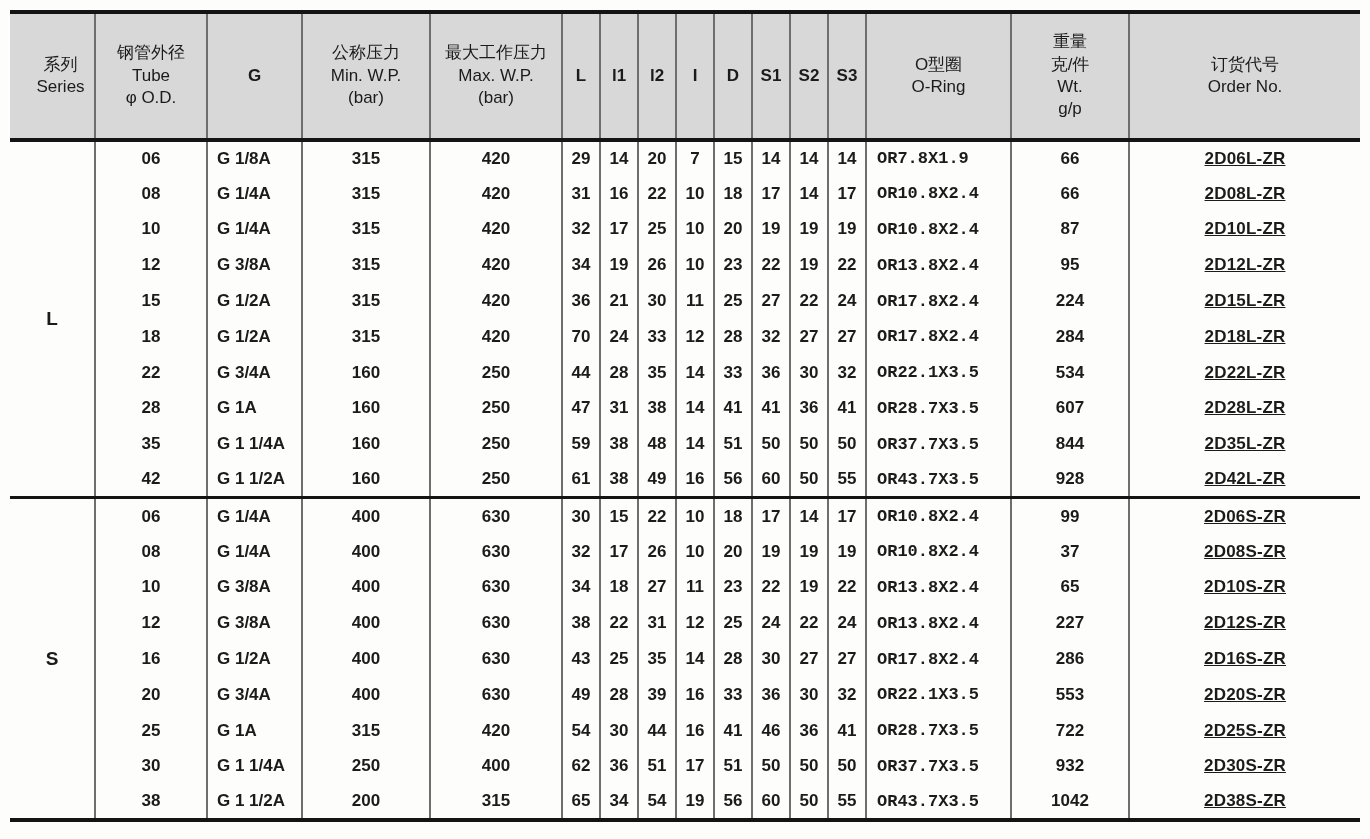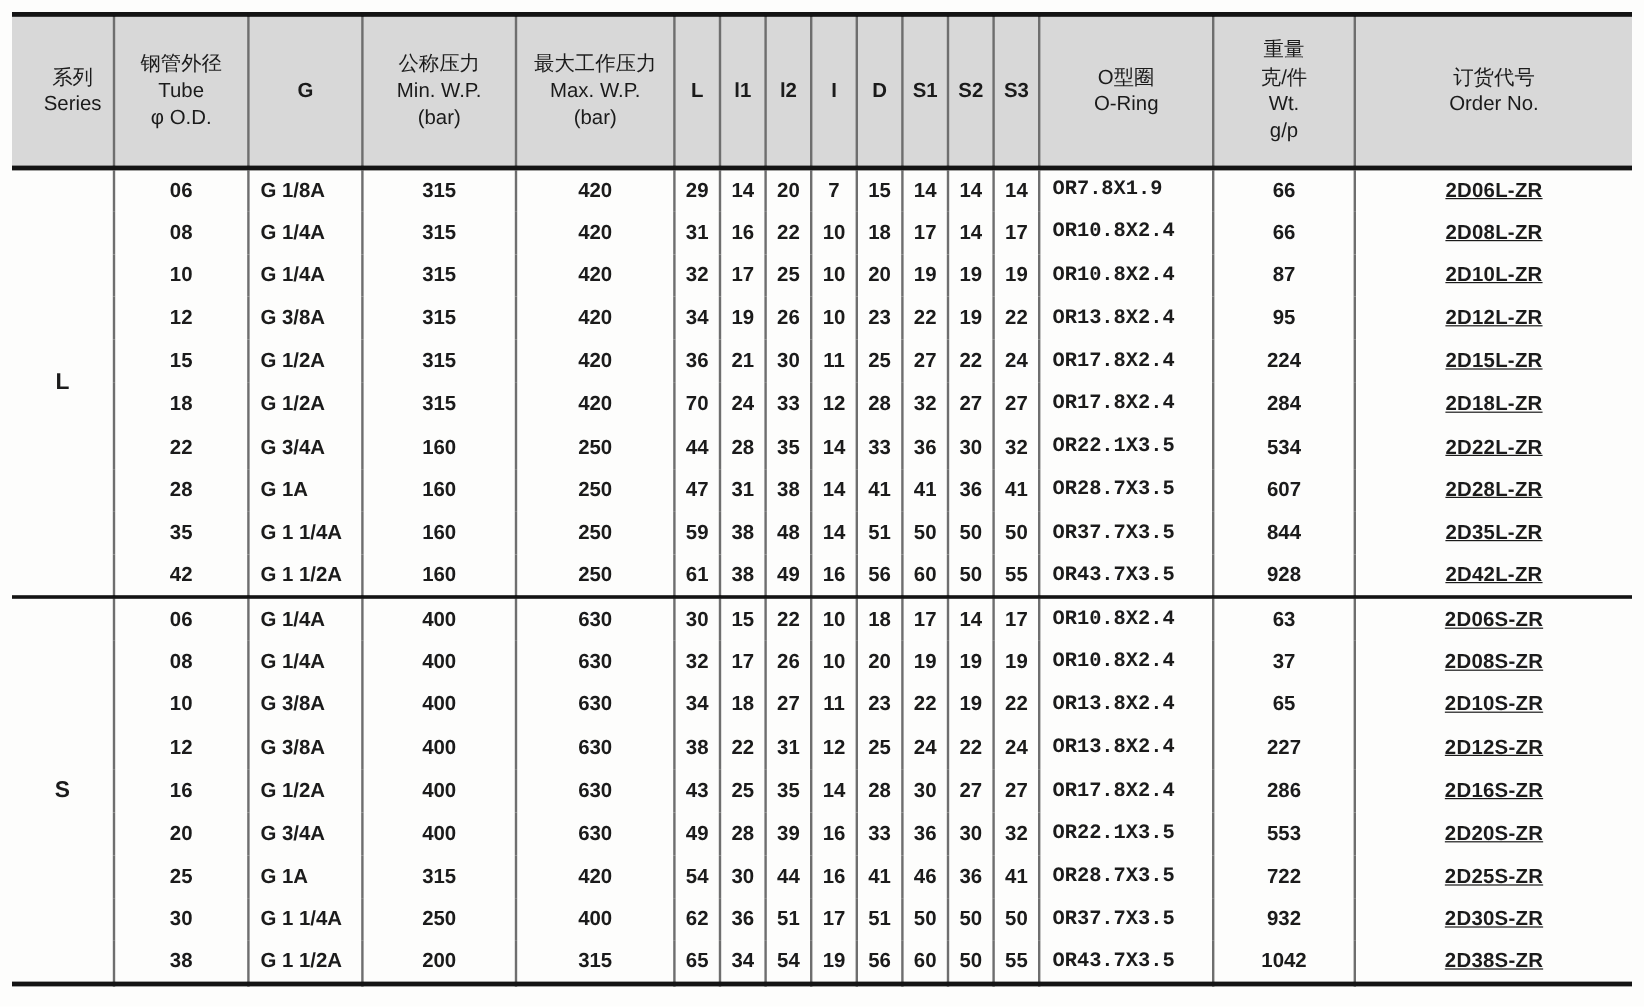--- a/index.html
+++ b/index.html
@@ -303,21 +303,21 @@
           <td class="col-max_wp">630</td>
           <td class="col-L">30</td>
           <td class="col-l1">15</td>
           <td class="col-l2">22</td>
           <td class="col-I">10</td>
           <td class="col-D">18</td>
           <td class="col-S1">17</td>
           <td class="col-S2">14</td>
           <td class="col-S3">17</td>
           <td class="col-o_ring">OR10.8X2.4</td>
-          <td class="col-weight">63</td>
+          <td class="col-weight">99</td>
           <td class="col-order_no">2D06S-ZR</td>
         </tr>
         <tr>
           <td class="col-tube_od">08</td>
           <td class="col-g_thread">G 1/4A</td>
           <td class="col-min_wp">400</td>
           <td class="col-max_wp">630</td>
           <td class="col-L">32</td>
           <td class="col-l1">17</td>
           <td class="col-l2">26</td>

